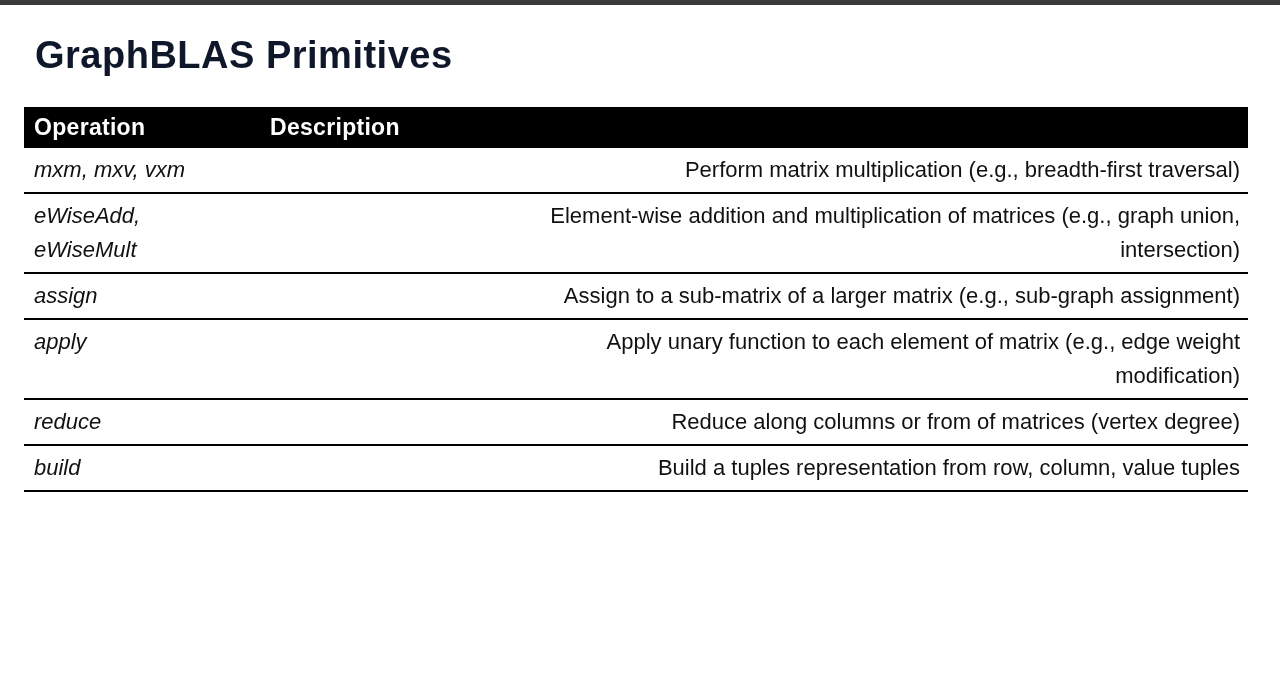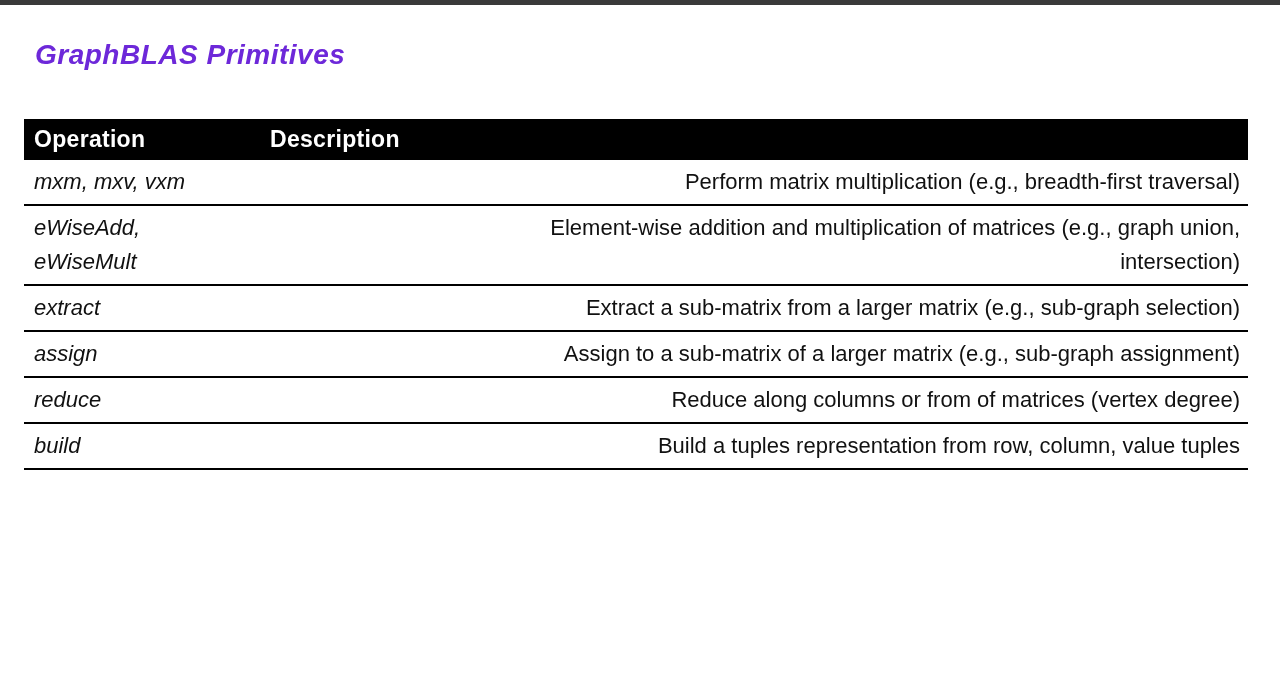--- a/index.html
+++ b/index.html
@@ -16,29 +16,28 @@
     height: 5px;
     background: #3a3a3a;
   }
   .slide {
     width: 1280px;
     height: 690px;
     position: relative;
   }
   .page-title {
     margin: 33px 0 0 35px;
-    font-size: 28px;
+    font-size: 38px;
     line-height: 34px;
     font-weight: bold;
-    color: #6d28d9;
+    color: #0f172a;
     letter-spacing: 0.5px;
-    font-style: italic;
   }
   table.primitives {
-    margin: 47px 0 0 24px;
+    margin: 35px 0 0 24px;
     width: 1224px;
     border-collapse: collapse;
     table-layout: fixed;
   }
   col.op-col { width: 246px; }
   thead th {
     background: #000000;
     color: #ffffff;
     font-size: 23px;
     font-weight: bold;
@@ -86,26 +85,27 @@
         <td class="op-cell">mxm, mxv, vxm</td>
         <td class="desc-cell">Perform matrix multiplication (e.g., breadth-first traversal)</td>
       </tr>
       <tr>
         <td class="op-cell">eWiseAdd,
 eWiseMult</td>
         <td class="desc-cell">Element-wise addition and multiplication of matrices (e.g., graph union,
 intersection)</td>
       </tr>
       <tr>
-        <td class="op-cell">extract</td>
-        <td class="desc-cell">Extract a sub-matrix from a larger matrix (e.g., sub-graph selection)</td>
+        <td class="op-cell">assign</td>
+        <td class="desc-cell">Assign to a sub-matrix of a larger matrix (e.g., sub-graph assignment)</td>
       </tr>
       <tr>
-        <td class="op-cell">assign</td>
-        <td class="desc-cell">Assign to a sub-matrix of a larger matrix (e.g., sub-graph assignment)</td>
+        <td class="op-cell">apply</td>
+        <td class="desc-cell">Apply unary function to each element of matrix (e.g., edge weight
+modification)</td>
       </tr>
       <tr>
         <td class="op-cell">reduce</td>
         <td class="desc-cell">Reduce along columns or from of matrices (vertex degree)</td>
       </tr>
       <tr>
         <td class="op-cell">build</td>
         <td class="desc-cell">Build a tuples representation from row, column, value tuples</td>
       </tr>
     </tbody>

